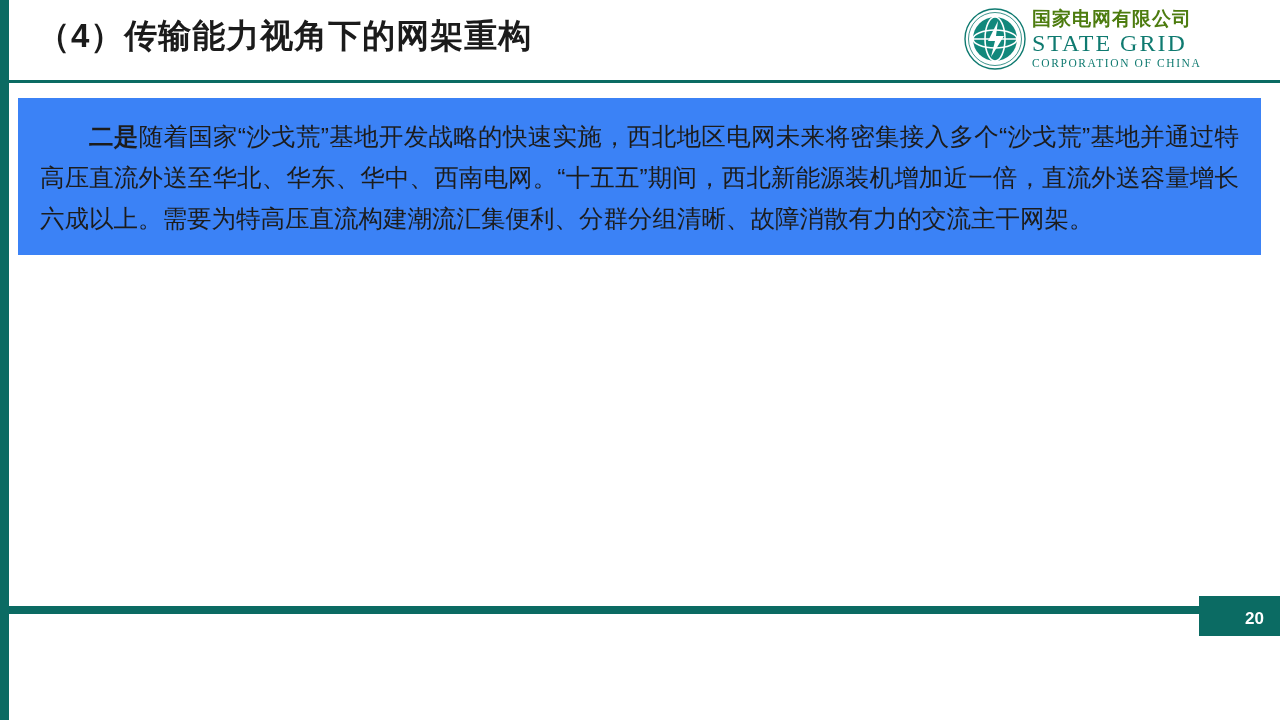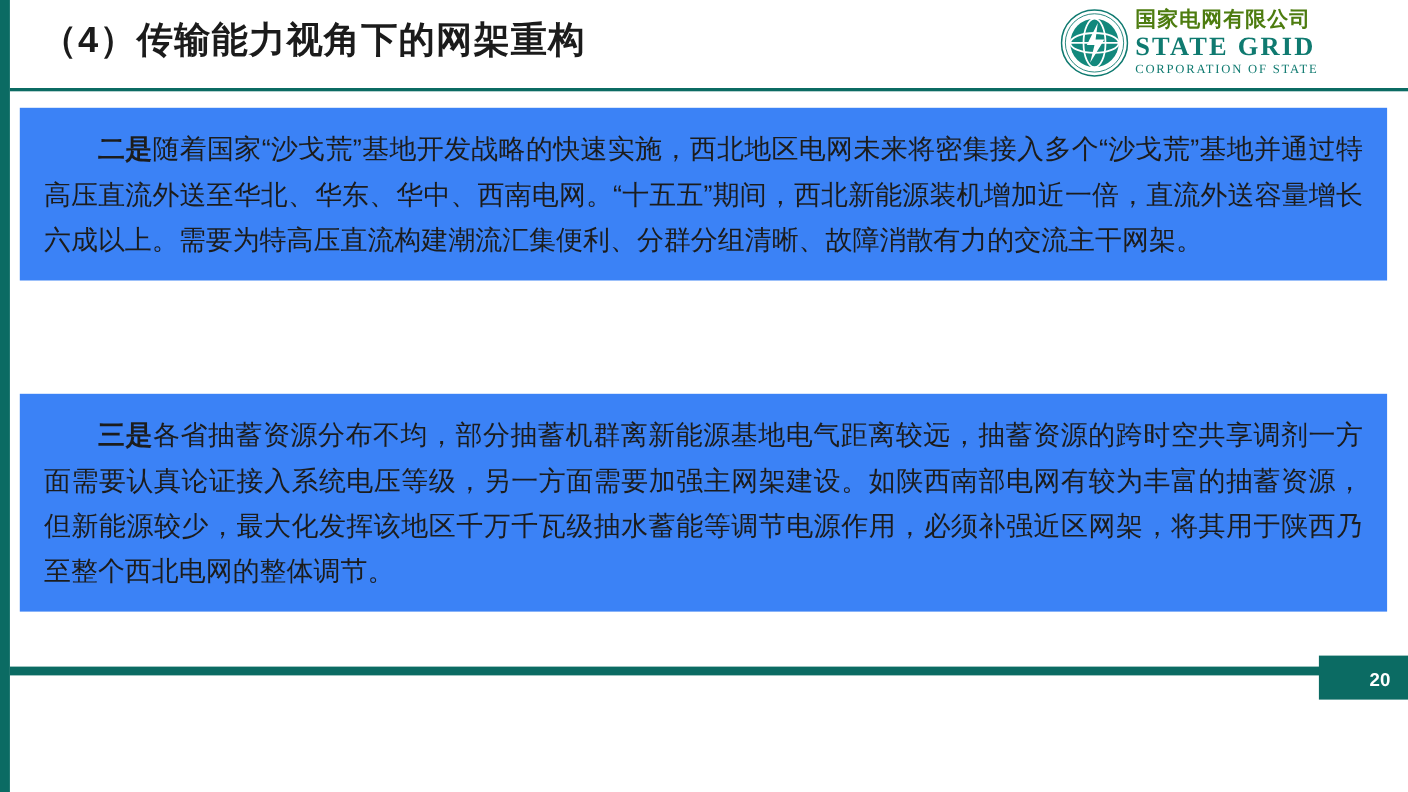--- a/index.html
+++ b/index.html
@@ -88,21 +88,21 @@
     font-family: "Liberation Sans", sans-serif;
     font-size: 19px;
     font-weight: bold;
     color: #4d7c0f;
     letter-spacing: 1px;
     line-height: 22px;
   }
   .logo-en1 {
     font-family: "Liberation Serif", serif;
     font-size: 24px;
-    font-weight: bold;
+    font-weight: normal;
     color: #0f7a70;
     letter-spacing: 2px;
     line-height: 26px;
   }
   .logo-en2 {
     font-family: "Liberation Serif", serif;
     font-size: 11.5px;
     color: #0f7a70;
     letter-spacing: 1.6px;
     line-height: 14px;
@@ -186,33 +186,30 @@
           <circle cx="31" cy="31" r="22" fill="#12887c"></circle>
           <ellipse cx="31" cy="31" rx="22" ry="9" fill="none" stroke="#ffffff" stroke-width="1.6"></ellipse>
           <ellipse cx="31" cy="31" rx="10" ry="22" fill="none" stroke="#ffffff" stroke-width="1.6"></ellipse>
           <line x1="9" y1="31" x2="53" y2="31" stroke="#ffffff" stroke-width="1.6"></line>
           <path d="M34 13 L24 33 L31 33 L27 49 L40 28 L32 28 Z" fill="#ffffff"></path>
         </svg>
       </div>
       <div class="logo-text">
         <div class="logo-cn">国家电网有限公司</div>
         <div class="logo-en1">STATE GRID</div>
-        <div class="logo-en2">CORPORATION OF STATE</div>
+        <div class="logo-en2">CORPORATION OF CHINA</div>
       </div>
     </div>
   </div>
 
   <div class="header-rule"></div>
 
   <div class="para-block b1">
     <p class="para-text"><span class="lead">二是</span><span>随着国家“沙戈荒”基地开发战略的快速实施，西北地区电网未来将密集接入多个“沙戈荒”基地并通过特高压直流外送至华北、华东、华中、西南电网。“十五五”期间，西北新能源装机增加近一倍，直流外送容量增长六成以上。需要为特高压直流构建潮流汇集便利、分群分组清晰、故障消散有力的交流主干网架。</span></p>
   </div>
 
-  <div class="para-block b2">
-    <p class="para-text"><span class="lead">三是</span><span>各省抽蓄资源分布不均，部分抽蓄机群离新能源基地电气距离较远，抽蓄资源的跨时空共享调剂一方面需要认真论证接入系统电压等级，另一方面需要加强主网架建设。如陕西南部电网有较为丰富的抽蓄资源，但新能源较少，最大化发挥该地区千万千瓦级抽水蓄能等调节电源作用，必须补强近区网架，将其用于陕西乃至整个西北电网的整体调节。</span></p>
-  </div>
 
   <div class="footer-bar-left"></div>
   <div class="footer-bar-right"></div>
   <div class="footer-band"></div>
   <div class="page-number">20</div>
 
 </div>
 
 </body></html>

